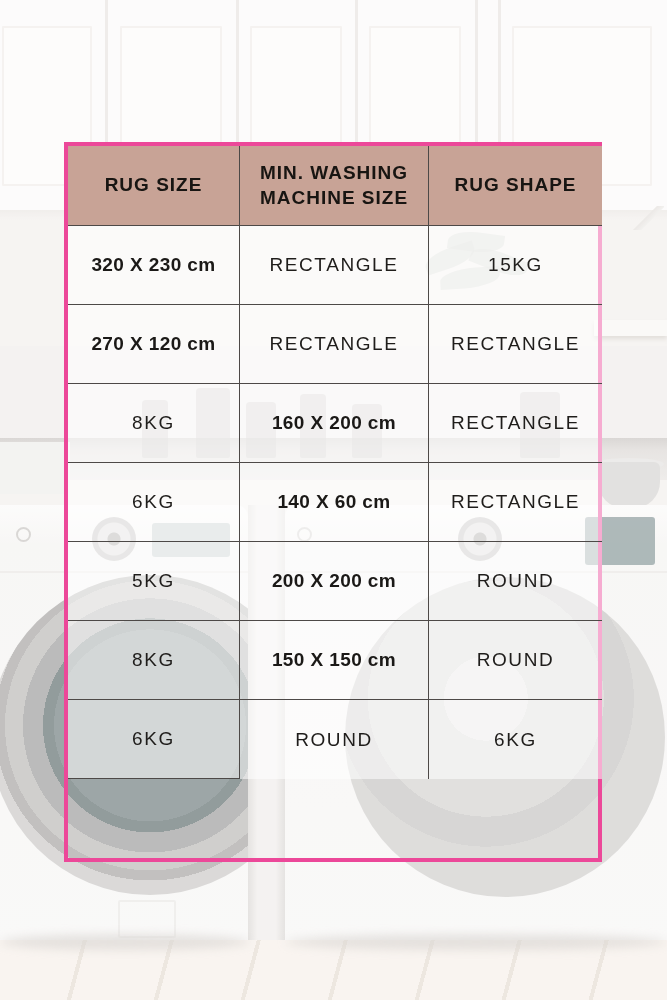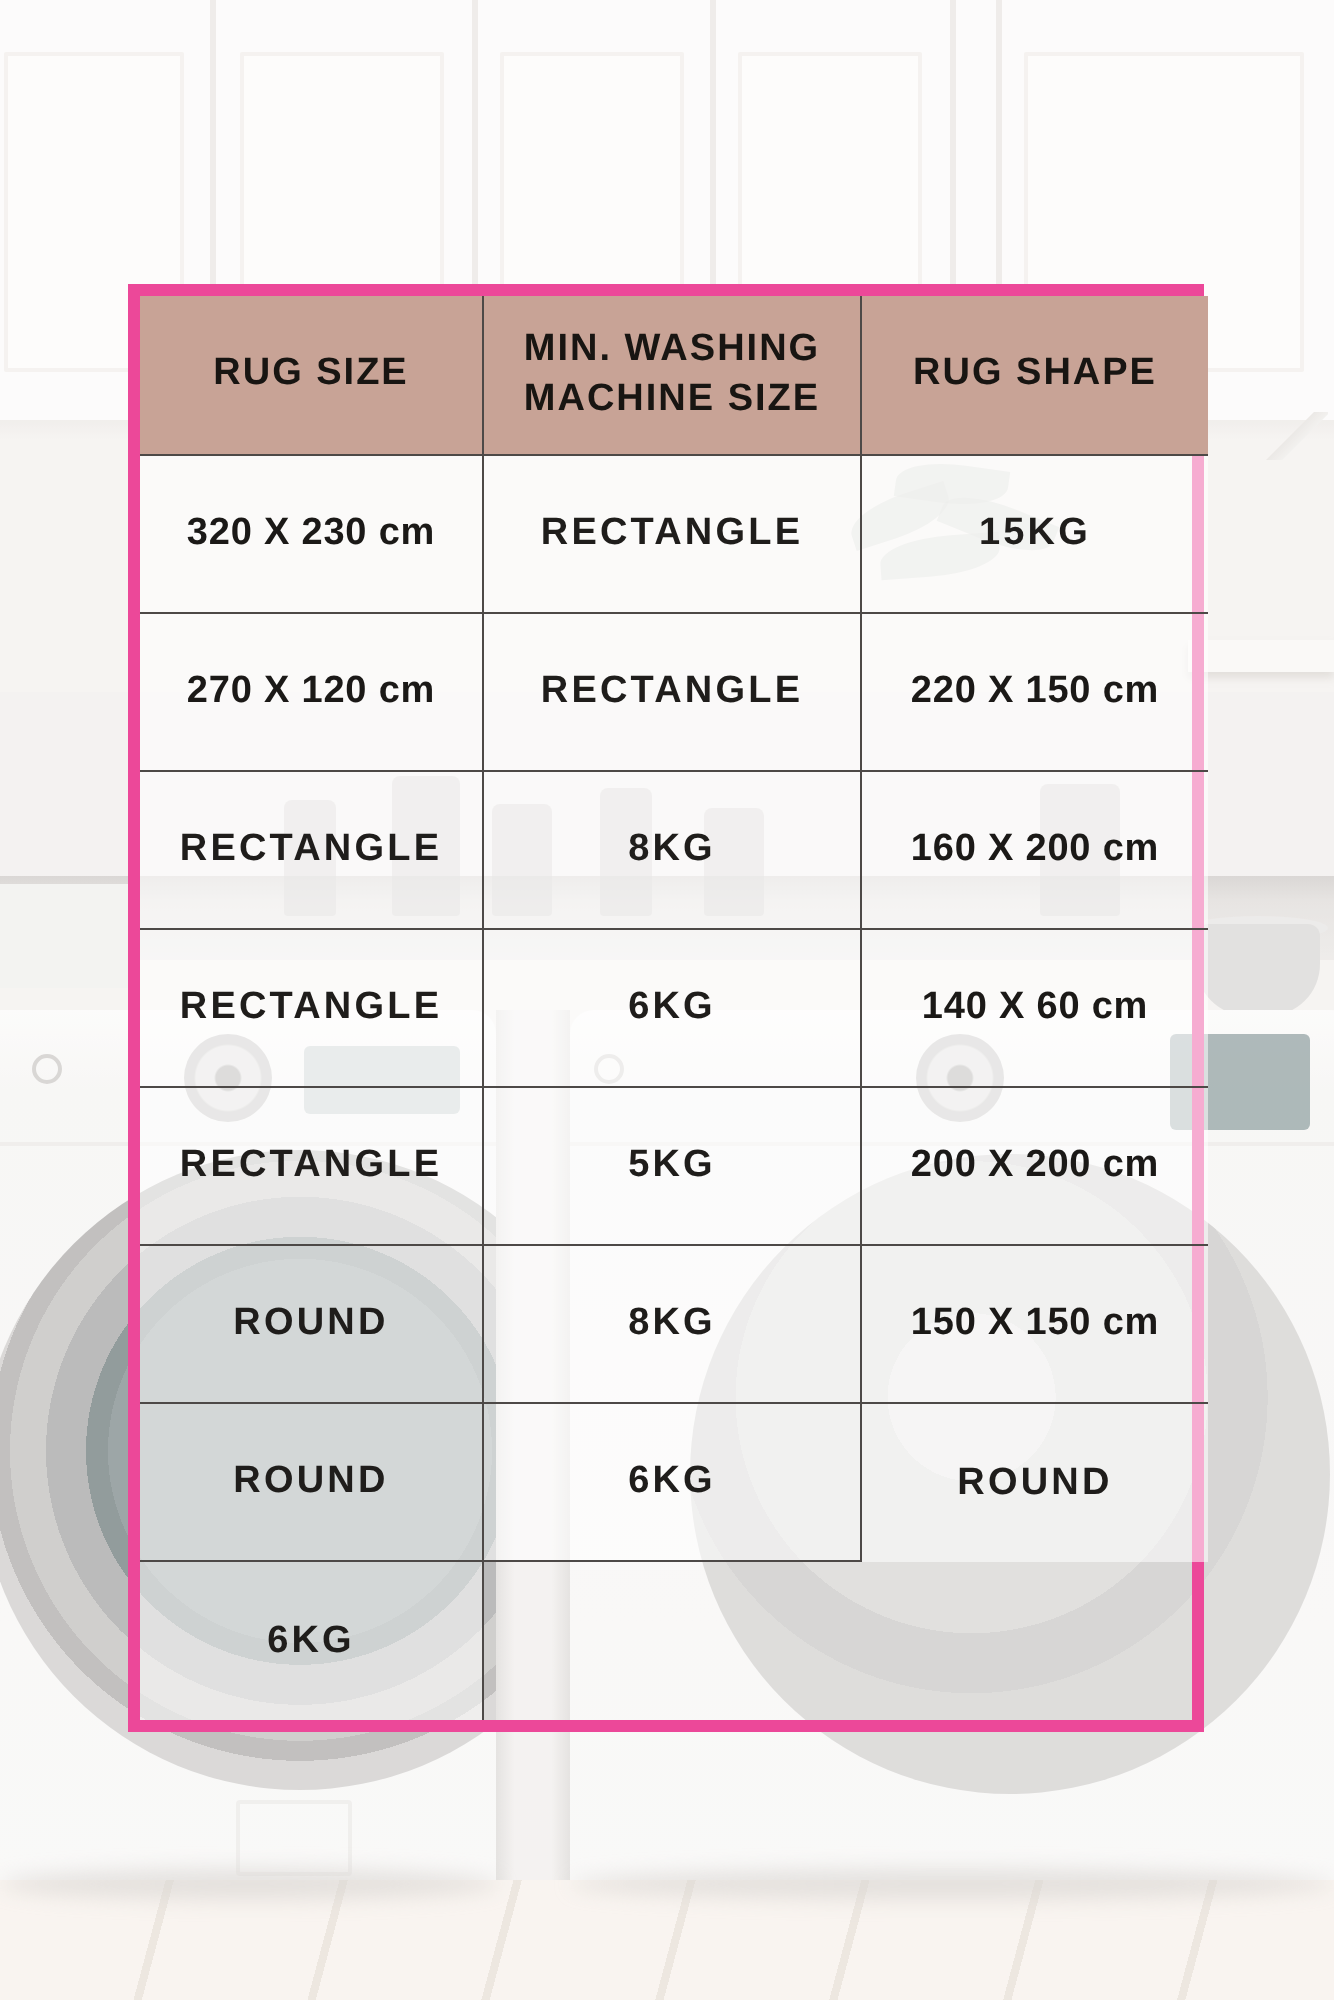--- a/index.html
+++ b/index.html
@@ -41,36 +41,36 @@
   }
   .access-panel{left:118px;top:900px;width:58px;height:38px;border:2px solid #e9e7e5;border-radius:2px;}
   .gap-wall{left:248px;top:505px;width:37px;height:440px;background:linear-gradient(90deg,#d9d6d3,#efecea 25% 75%,#d9d6d3);}
   .floor{left:0;top:940px;width:667px;height:60px;
     background:repeating-linear-gradient(105deg,#f6efe9 0 80px,#e5dcd2 80px 84px);}
   .machine-shadow{top:934px;height:16px;background:#c9c4bf;filter:blur(5px);opacity:.65;border-radius:50%;}
   .veil{left:0;top:0;width:667px;height:1000px;background:rgba(255,255,255,0.32);}
   
   .rug-table{
     position:absolute;left:64px;top:142px;width:538px;
-    border:6px solid #ec4899;
+    border:4px solid #ec4899;
     display:grid;
     grid-template-columns:172px 189px 173px;
     grid-template-rows:80px repeat(8,79px);
   }
   .cell{
     display:flex;align-items:center;justify-content:center;text-align:center;
     border-right:1px solid #4d4947;border-bottom:1px solid #4d4947;
     background:rgba(255,255,255,0.55);
     color:#1b1917;padding:0 4px;
   }
   .cell:nth-child(3n){border-right:none;}
   .cell.last-row{border-bottom:none;}
   .th{background:#c8a396;font-weight:bold;font-size:19px;letter-spacing:1px;line-height:1.3;color:#181512;}
   .size{font-weight:bold;font-size:19px;letter-spacing:.4px;}
-  .val{font-weight:bold;font-size:19px;letter-spacing:1.6px;color:#1f1d1b;}
+  .val{font-weight:normal;font-size:19px;letter-spacing:1.6px;color:#1f1d1b;}
 </style>
 </head>
 <body>
 
 <div class="stage">
 
   <div class="abs cabinets">
     <div class="abs cab-gap" style="left:105px"></div>
     <div class="abs cab-gap" style="left:236px"></div>
     <div class="abs cab-gap" style="left:355px"></div>
@@ -135,21 +135,20 @@
     <div class="cell th">MIN. WASHING MACHINE SIZE</div>
     <div class="cell th">RUG SHAPE</div>
 
     <div class="cell size">320 X 230 cm</div>
     <div class="cell val">RECTANGLE</div>
     <div class="cell val">15KG</div>
 
     <div class="cell size">270 X 120 cm</div>
     <div class="cell val">RECTANGLE</div>
 
-    <div class="cell size">220 X 150 cm</div>
     <div class="cell val">RECTANGLE</div>
     <div class="cell val">8KG</div>
 
     <div class="cell size">160 X 200 cm</div>
     <div class="cell val">RECTANGLE</div>
     <div class="cell val">6KG</div>
 
     <div class="cell size">140 X 60 cm</div>
     <div class="cell val">RECTANGLE</div>
     <div class="cell val">5KG</div>

